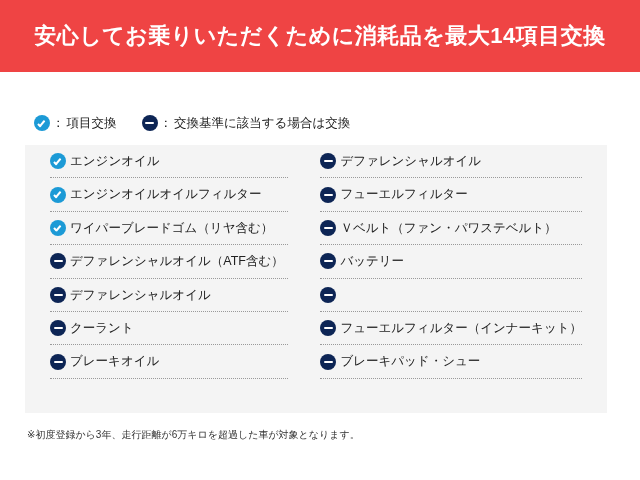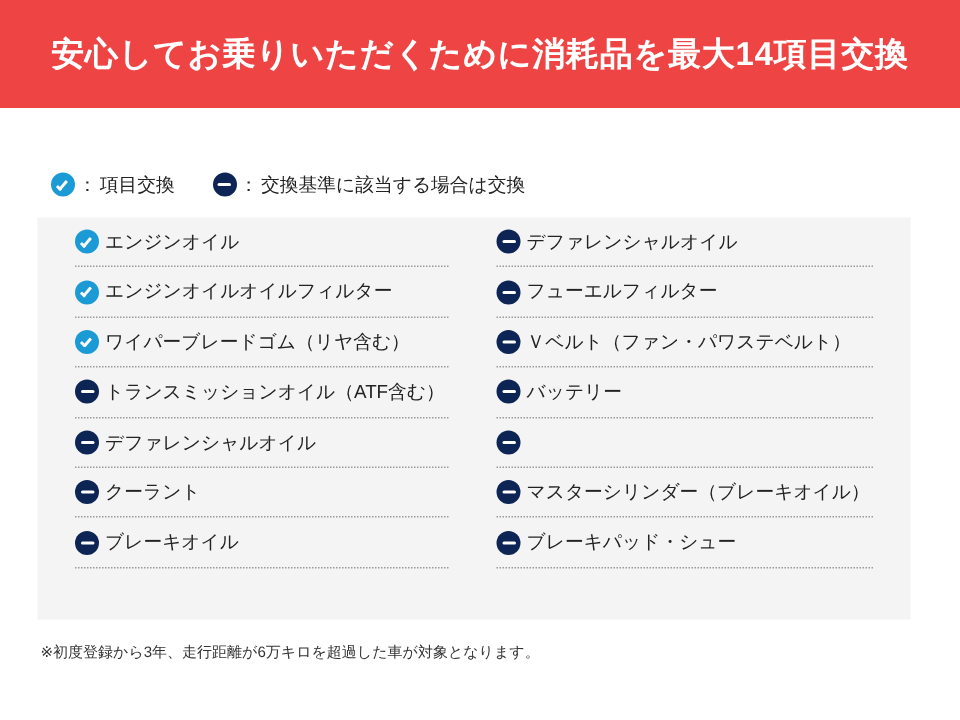--- a/index.html
+++ b/index.html
@@ -193,21 +193,21 @@
       <div class="item-row">
         <span class="status-icon check"></span>
         <span class="item-label">エンジンオイルオイルフィルター</span>
       </div>
       <div class="item-row">
         <span class="status-icon check"></span>
         <span class="item-label">ワイパーブレードゴム（リヤ含む）</span>
       </div>
       <div class="item-row">
         <span class="status-icon minus"></span>
-        <span class="item-label">トランスミッションオイル（ATF含む）</span>
+        <span class="item-label">デファレンシャルオイル（ATF含む）</span>
       </div>
       <div class="item-row">
         <span class="status-icon minus"></span>
         <span class="item-label">デファレンシャルオイル</span>
       </div>
       <div class="item-row">
         <span class="status-icon minus"></span>
         <span class="item-label">クーラント</span>
       </div>
       <div class="item-row">
@@ -231,21 +231,21 @@
       </div>
       <div class="item-row">
         <span class="status-icon minus"></span>
         <span class="item-label">バッテリー</span>
       </div>
       <div class="item-row">
         <span class="status-icon minus"></span>
       </div>
       <div class="item-row">
         <span class="status-icon minus"></span>
-        <span class="item-label">マスターシリンダー（ブレーキオイル）</span>
+        <span class="item-label">フューエルフィルター（インナーキット）</span>
       </div>
       <div class="item-row">
         <span class="status-icon minus"></span>
         <span class="item-label">ブレーキパッド・シュー</span>
       </div>
     </div>
 
   </div>
 </div>
 

